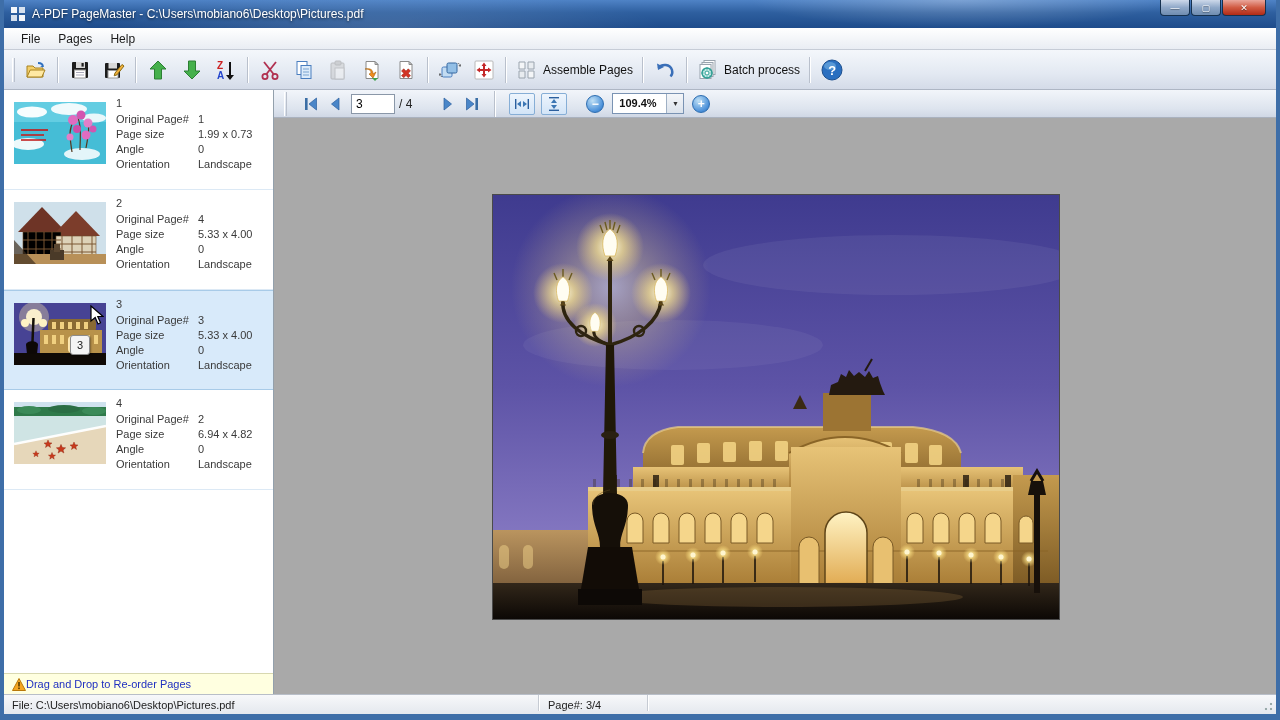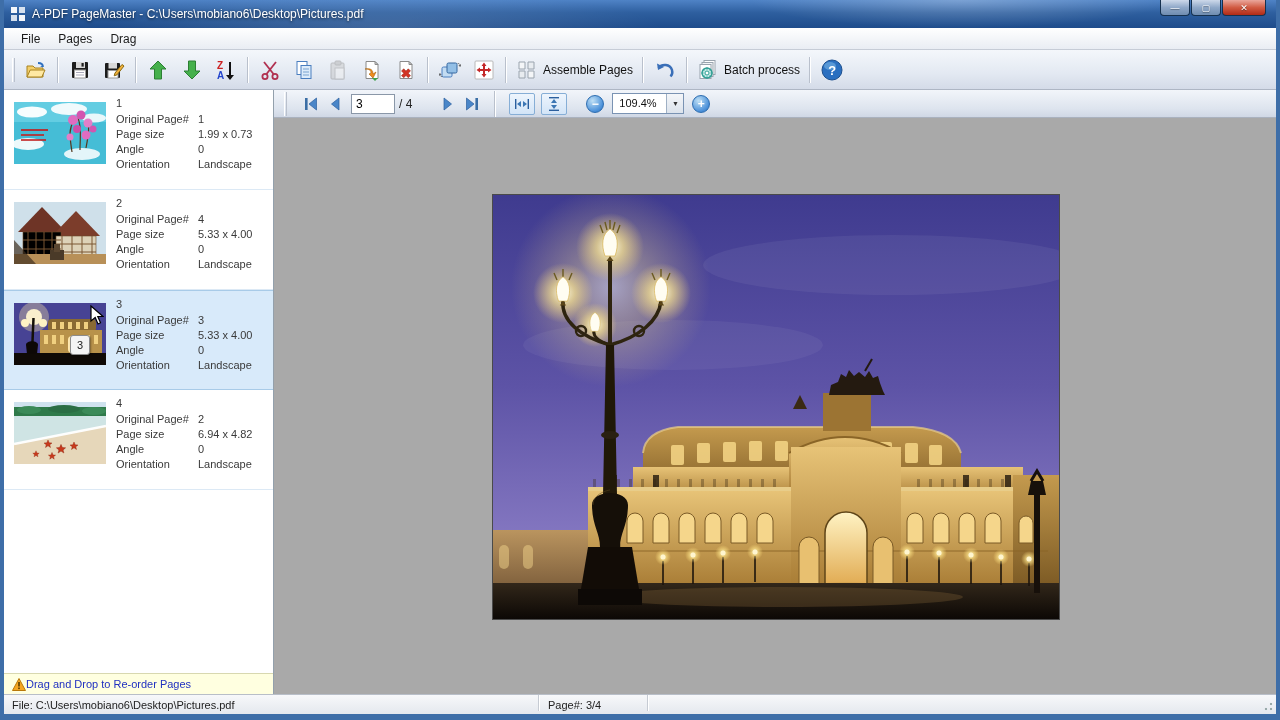--- a/index.html
+++ b/index.html
@@ -73,21 +73,21 @@
   .nbtn svg { width:16px; height:16px; }
   .pageinput { width:44px; height:20px; border:1px solid #8a97a8; background:#fff; font-size:12px;
     padding:0 4px; margin:0 4px; font-family:"Liberation Sans",sans-serif; }
   .oftext { font-size:12px; color:#222; margin-right:10px; }
   .fitbtn { width:26px; height:22px; border:1px solid #86aed6; border-radius:2px;
     background:linear-gradient(180deg,#eef5fd,#d2e4f7); display:flex; align-items:center; justify-content:center; margin:0 3px; }
   .fitbtn svg { width:16px; height:16px; }
   .zoomcircle { width:18px; height:18px; border-radius:50%; border:1px solid #2b6cb0;
     background:radial-gradient(circle at 35% 30%,#bfe0f5,#4a90d9 70%,#2f6fb4);
     color:#fff; font-size:12px; font-weight:bold; line-height:16px; text-align:center; margin:0 6px; }
-  .combo { width:72px; height:21px; border:1px solid #7a93b3; background:#fff; display:flex; margin:0 2px; }
+  .combo { width:72px; height:21px; border:1px solid #7a93b3; background:#fff; display:flex; margin:0 2px;font-weight:bold; }
   .combo .cval { flex:1; font-size:11px; color:#111; padding:3px 0 0 6px; }
   .combo .cbtn { width:17px; border-left:1px solid #9fb0c4; background:linear-gradient(180deg,#f4f6f9,#dce3ec);
     display:flex; align-items:center; justify-content:center; font-size:7px; color:#333; }
 
   .preview { flex:1; background:#a9a9a9; position:relative; }
   .photo { position:absolute; left:218px; top:76px; width:568px; height:426px; border:1px solid #4a4a4a; }
   .photo svg { display:block; width:566px; height:424px; }
 
   
   .statusbar { position:absolute; left:0; top:694px; width:1272px; height:20px;
@@ -121,21 +121,21 @@
     <div class="win-controls">
       <div class="win-btn min">—</div>
       <div class="win-btn max">▢</div>
       <div class="win-btn close">✕</div>
     </div>
   </div>
 
   <div class="menubar">
     <span class="menu-item">File</span>
     <span class="menu-item">Pages</span>
-    <span class="menu-item">Drag</span>
+    <span class="menu-item">Help</span>
   </div>
 
   <div class="toolbar">
     <div class="grip"></div>
 
     <div class="tbtn">
       <svg viewBox="0 0 22 22">
         <path d="M13 4c4 0 5 1.5 5 4" stroke="#2f6fbf" stroke-width="1.8" fill="none"></path>
         <path d="M17.8 8.4l-2.6-1.2 2.9-1z" fill="#2f6fbf"></path>
         <path d="M2 7h6l2 2h8v9H2z" fill="#f3cf6b" stroke="#a8821e"></path>

